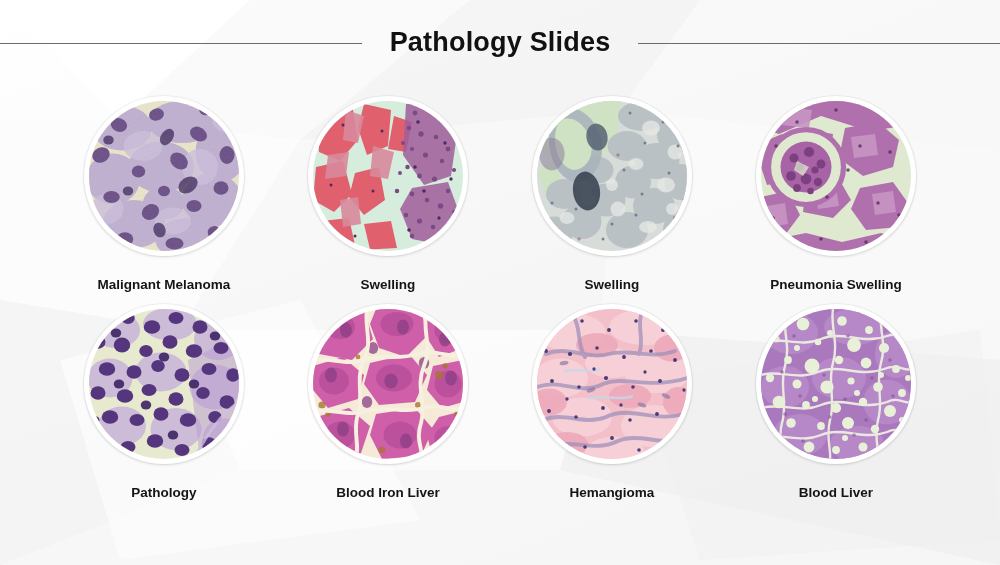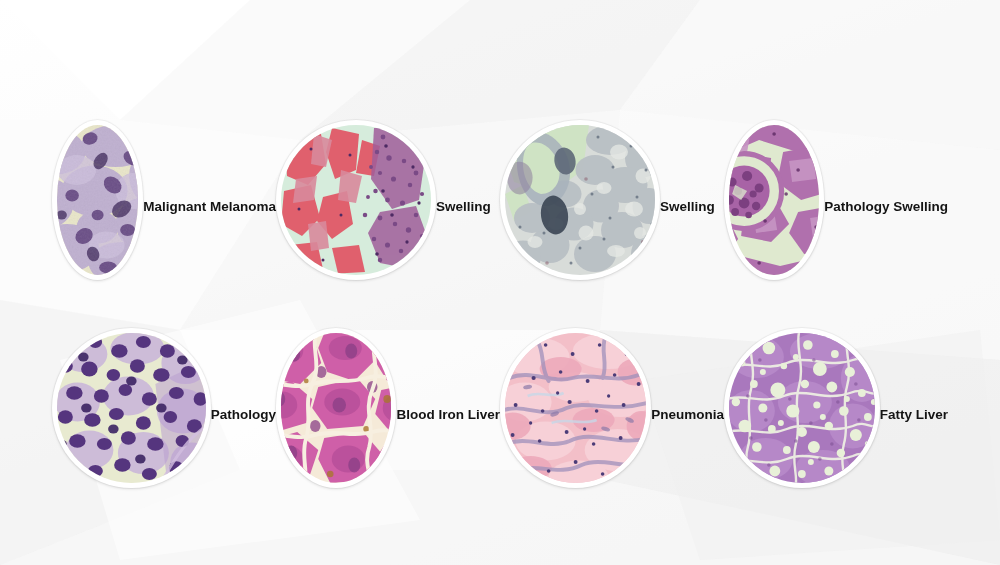--- a/index.html
+++ b/index.html
@@ -65,22 +65,23 @@
     position: absolute;
     left: 52px;
     top: 96px;
     width: 896px;
     display: grid;
     grid-template-columns: repeat(4, 224px);
     grid-template-rows: repeat(2, 208px);
   }
   .cell {
     display: flex;
-    flex-direction: row;
+    flex-direction: column;
     align-items: center;
+    gap: 8px;
   }
   .disc {
     width: 160px;
     height: 160px;
     border-radius: 50%;
     background: #ffffff;
     padding: 5px;
     box-sizing: border-box;
     box-shadow: 0 1px 3px rgba(0,0,0,0.13), 0 0 0 1px rgba(0,0,0,0.04);
   }
@@ -120,20 +121,25 @@
     <polygon points="300,140 620,110 600,330 180,330" fill="#f6f6f6" opacity="0.6"></polygon>
     <polygon points="620,110 1000,150 1000,360 600,330" fill="#fbfbfb" opacity="0.7"></polygon>
     <polygon points="0,300 180,330 240,470 0,565" fill="#f4f4f4" opacity="0.8"></polygon>
     <polygon points="180,330 600,330 560,470 240,470" fill="#fdfdfd" opacity="0.75"></polygon>
     <polygon points="600,330 1000,360 1000,565 560,470" fill="#f1f1f1" opacity="0.65"></polygon>
     <polygon points="240,470 560,470 1000,565 0,565" fill="#f7f7f7" opacity="0.8"></polygon>
     <polygon points="60,360 300,300 420,520 120,560" fill="#ffffff" opacity="0.55"></polygon>
     <polygon points="640,380 980,330 1000,540 700,560" fill="#efefef" opacity="0.5"></polygon>
   </svg>
 
+  <div class="title-bar">
+    <div class="rule left"></div>
+    <div class="page-title">Pathology Slides</div>
+    <div class="rule right"></div>
+  </div>
 
   <div class="grid">
 
     <div class="cell">
       <div class="disc">
         <div class="disc-inner">
           <svg viewBox="0 0 100 100" preserveAspectRatio="xMidYMid slice">
             <defs>
               <filter id="gr1">
                   <feTurbulence type="fractalNoise" baseFrequency="0.9" numOctaves="3"></feTurbulence>
@@ -391,21 +397,21 @@
               <circle cx="40" cy="92" r="1.2"></circle>
                 <circle cx="70" cy="94" r="1.2"></circle>
                 <circle cx="18" cy="92" r="1.2"></circle>
               <circle cx="96" cy="20" r="1.2"></circle>
                 <circle cx="58" cy="46" r="1.2"></circle>
                 <circle cx="24" cy="14" r="1.2"></circle>
             </g>
           </svg>
         </div>
       </div>
-      <div class="caption">Pathology Swelling</div>
+      <div class="caption">Pneumonia Swelling</div>
     </div>
 
     <div class="cell">
       <div class="disc">
         <div class="disc-inner">
           <svg viewBox="0 0 100 100" preserveAspectRatio="xMidYMid slice">
             <rect width="100" height="100" fill="#e8ead0"></rect>
             <g fill="#c8b4da" opacity="0.85">
               <ellipse cx="18" cy="14" rx="16" ry="12"></ellipse>
                 <ellipse cx="54" cy="10" rx="18" ry="11"></ellipse>
@@ -612,21 +618,21 @@
             </g>
             <g fill="#8c7aa8" opacity="0.7">
               <ellipse cx="36" cy="54" rx="3" ry="1.4" transform="rotate(-20 36 54)"></ellipse>
               <ellipse cx="70" cy="64" rx="3" ry="1.4" transform="rotate(15 70 64)"></ellipse>
               <ellipse cx="18" cy="36" rx="3" ry="1.4" transform="rotate(-10 18 36)"></ellipse>
               <ellipse cx="86" cy="58" rx="3" ry="1.4" transform="rotate(25 86 58)"></ellipse>
             </g>
           </svg>
         </div>
       </div>
-      <div class="caption">Pneumonia</div>
+      <div class="caption">Hemangioma</div>
     </div>
 
     <div class="cell">
       <div class="disc">
         <div class="disc-inner">
           <svg viewBox="0 0 100 100" preserveAspectRatio="xMidYMid slice">
             <rect width="100" height="100" fill="#a978bd"></rect>
             <g fill="#b98ccb" opacity="0.8">
               <ellipse cx="20" cy="16" rx="18" ry="14"></ellipse>
                 <ellipse cx="62" cy="12" rx="20" ry="12"></ellipse>
@@ -706,17 +712,17 @@
               <circle cx="16" cy="70" r="1.2"></circle>
                 <circle cx="46" cy="72" r="1.2"></circle>
                 <circle cx="70" cy="74" r="1.2"></circle>
               <circle cx="28" cy="88" r="1.2"></circle>
                 <circle cx="62" cy="84" r="1.2"></circle>
                 <circle cx="90" cy="90" r="1.2"></circle>
             </g>
           </svg>
         </div>
       </div>
-      <div class="caption">Fatty Liver</div>
+      <div class="caption">Blood Liver</div>
     </div>
 
   </div>
 </div>
 
 </body></html>

